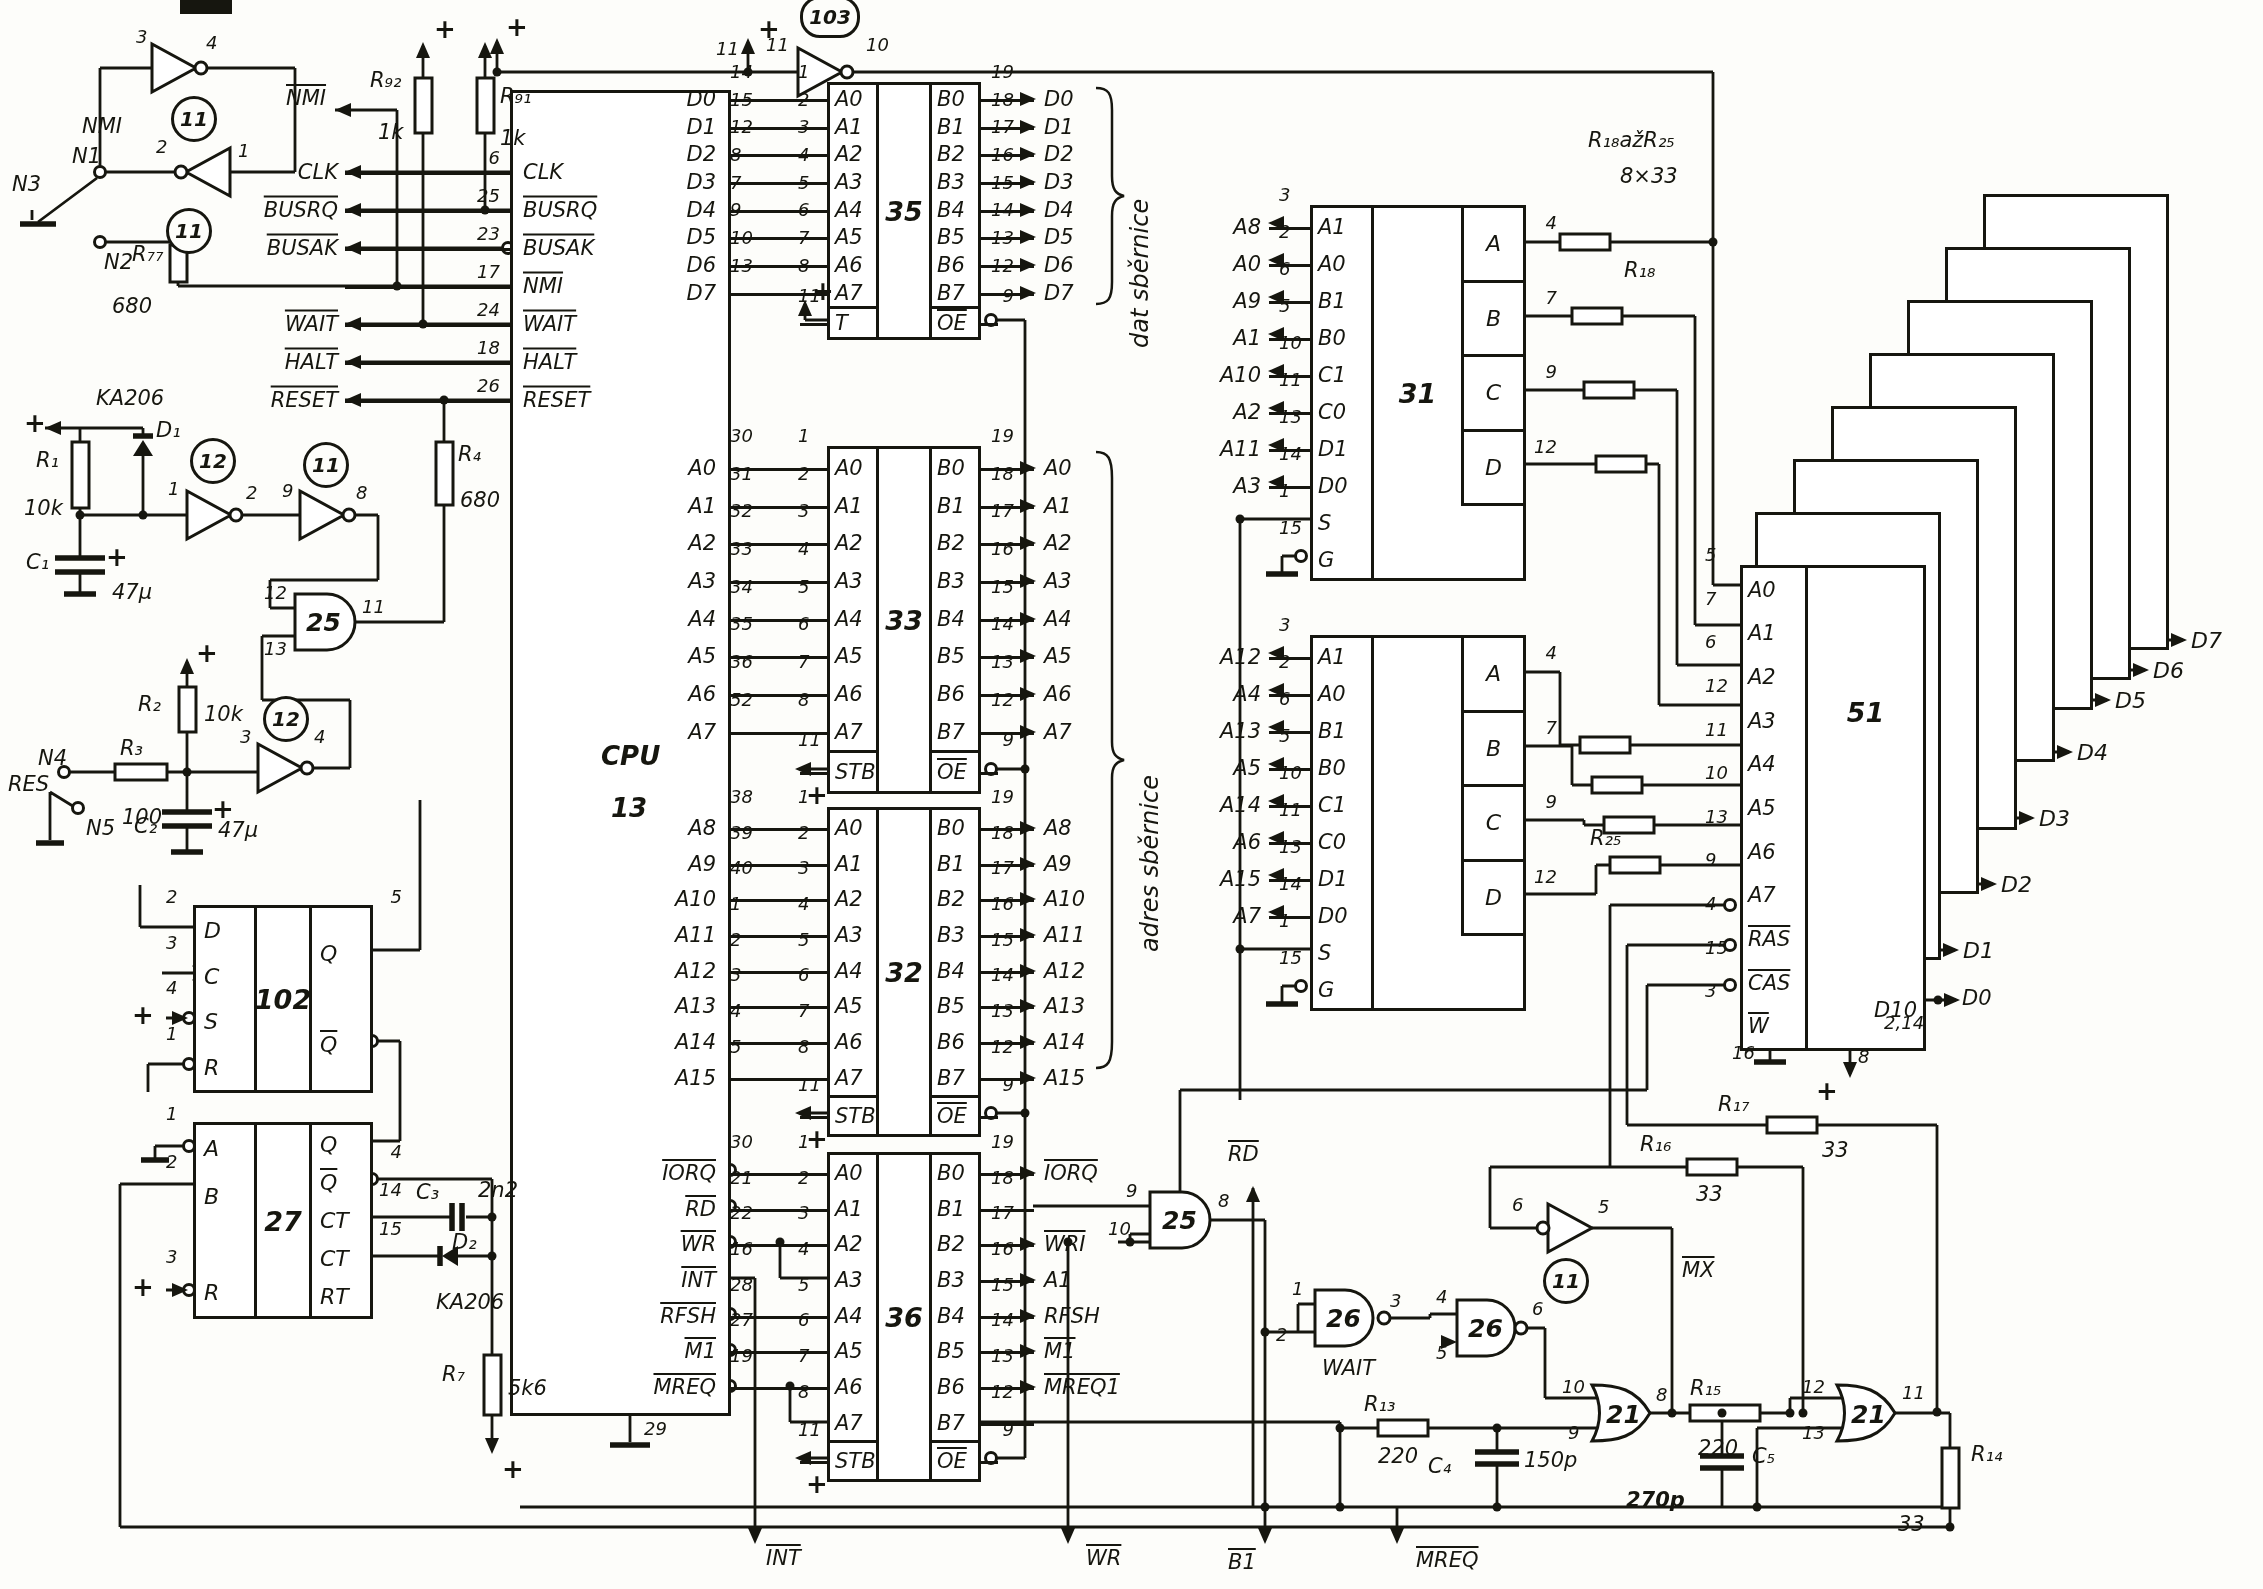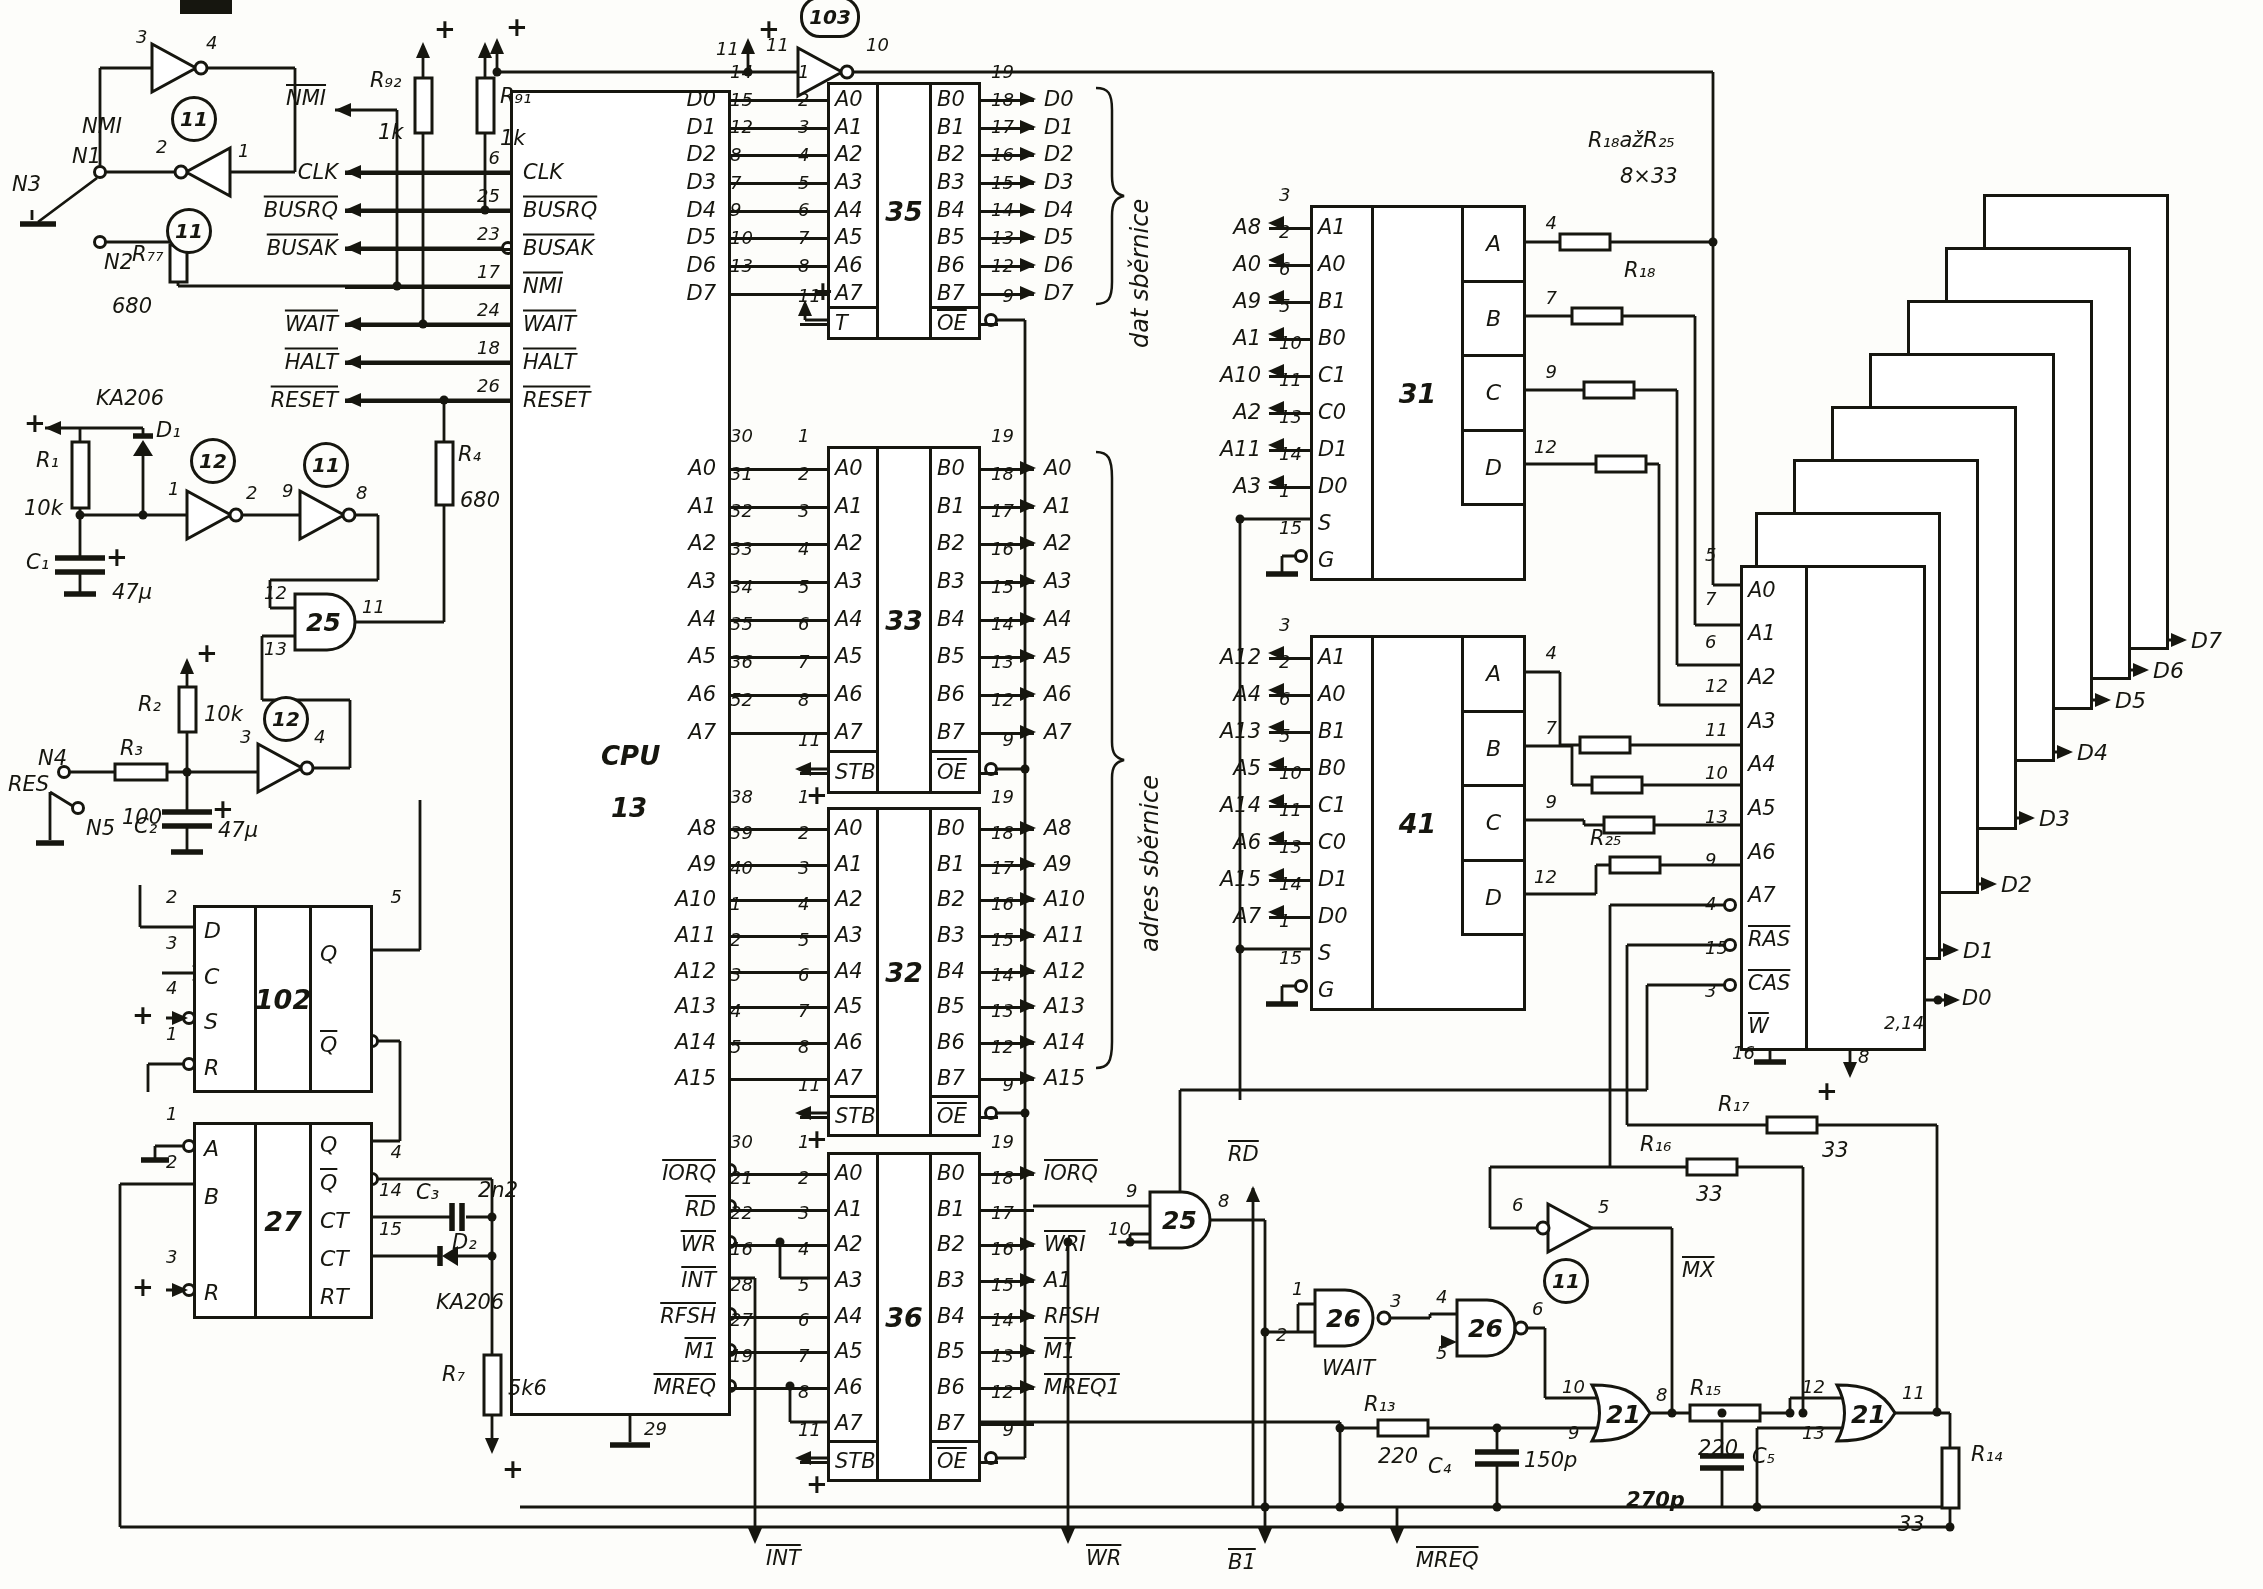--- a/index.html
+++ b/index.html
@@ -876,23 +876,20 @@
           <span class="msig"></span>
           <span class="ipin">1</span>
           <span>S</span>
         </div>
         <div class="mr nolw">
           <span class="msig"></span>
           <span class="ipin">15</span>
           <span>G</span>
         </div>
       </div>
-  <div class="colM">
-        <div class="cnum">41</div>
-      </div>
   <div class="muxR">
 
     <div class="mo">
           <span>A</span>
           <span class="opin">4</span>
         </div>
         <div class="mo">
           <span>B</span>
           <span class="opin">7</span>
         </div>
@@ -969,20 +966,24 @@
         </div>
         <div class="r">
           <span class="ipin">15</span>
           <span class="ov">CAS</span>
         </div>
         <div class="r">
           <span class="ipin">3</span>
           <span class="ov">W</span>
         </div>
       </div>
+  <div class="colM">
+    <div class="cnum" style="top:30%">51</div>
+    <div class="d10">D10</div>
+  </div>
 </div>
 
 <div class="chip" style="left:193px;top:905px;width:174px;height:182px">
   <div class="ffL">
         <div class="fr">
           <span class="ipin">2</span>
           <span>D</span>
         </div>
         <div class="fr">
           <span class="ipin">3</span>

